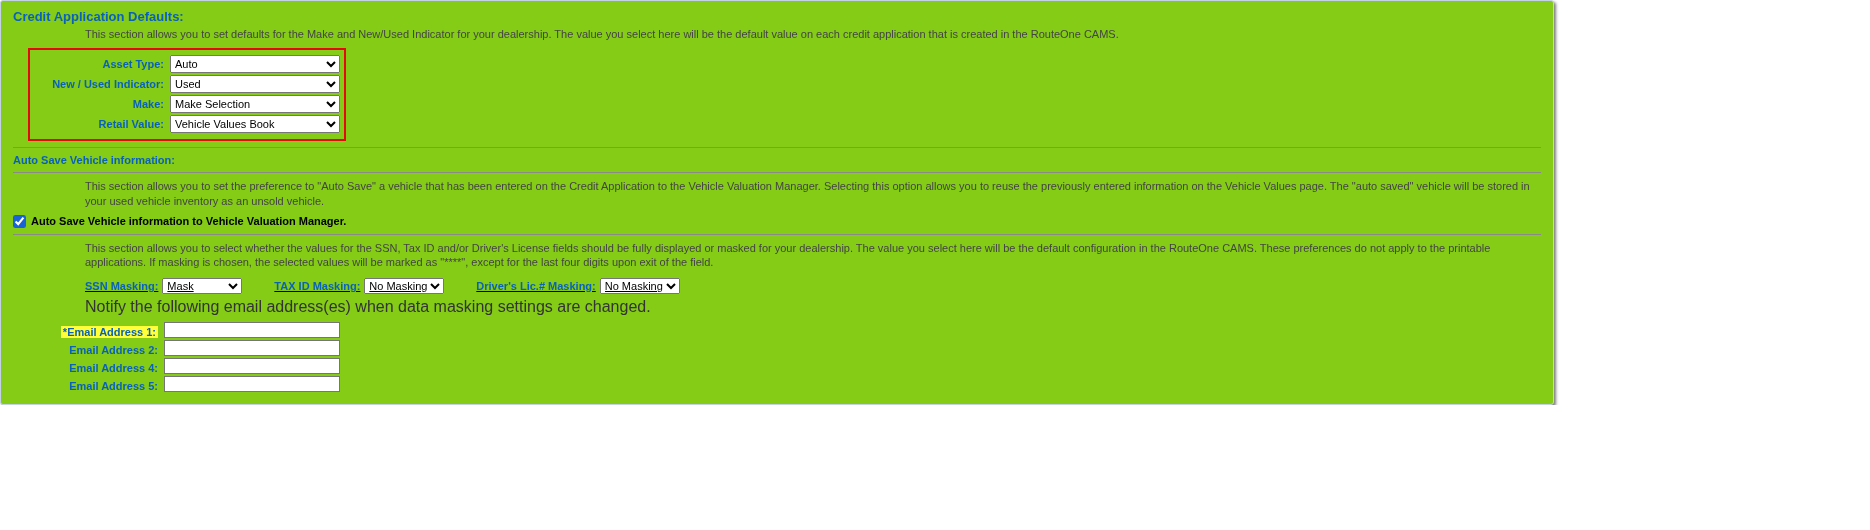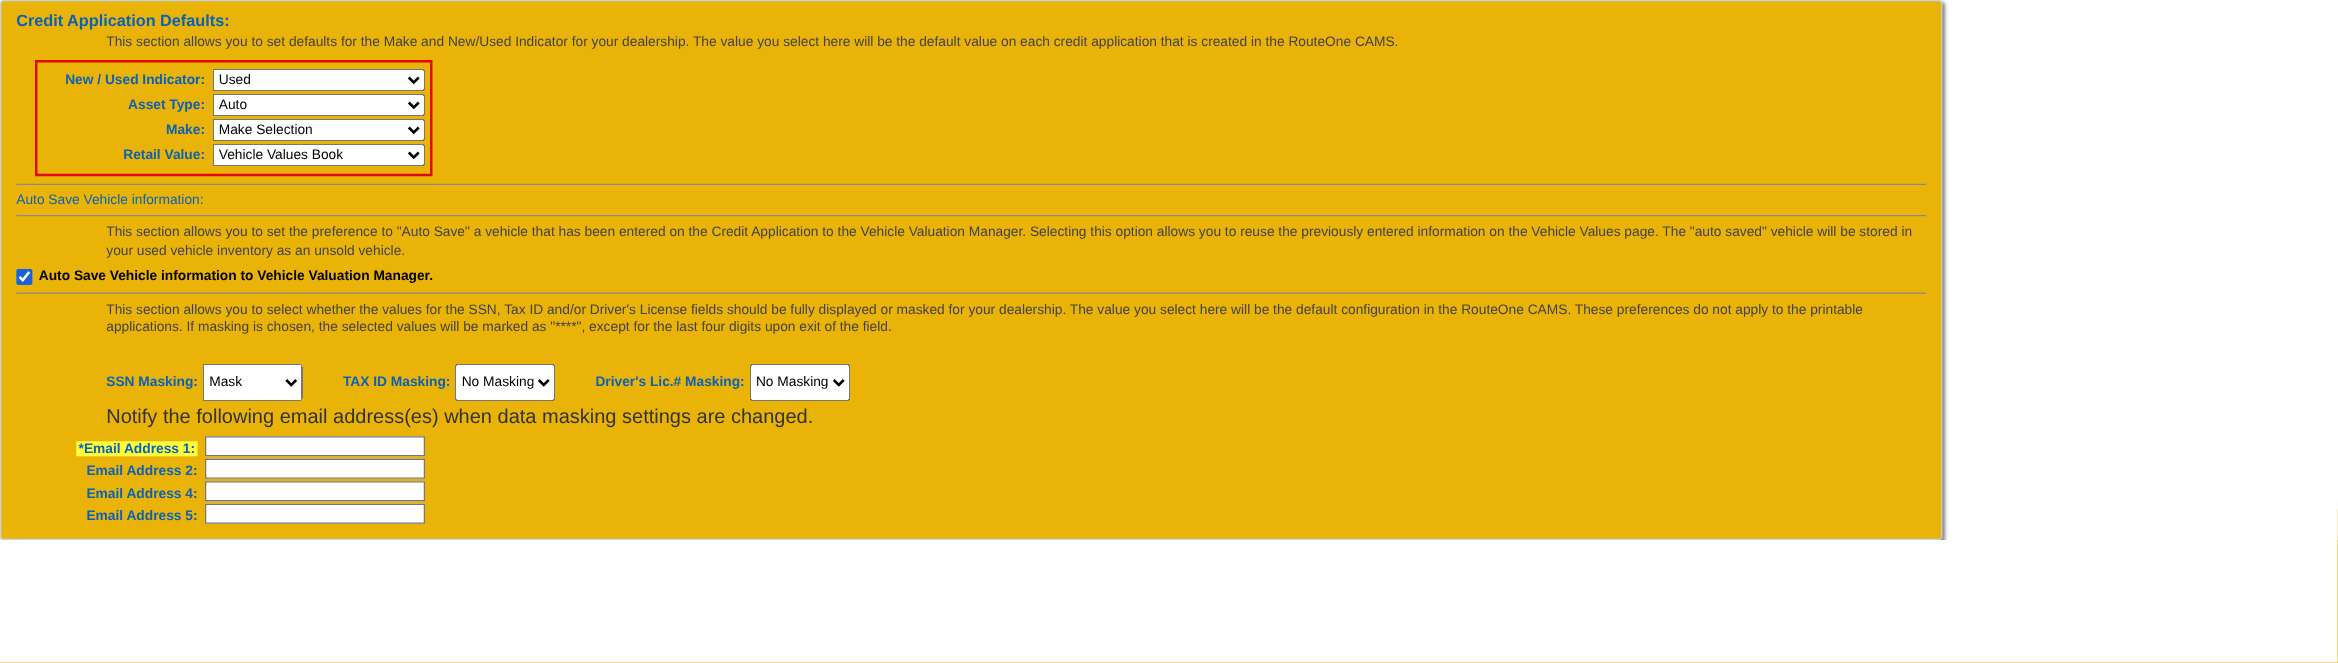--- a/index.html
+++ b/index.html
@@ -7,35 +7,35 @@
     padding: 0;
     font-family: Arial, Helvetica, sans-serif;
     background: #fff;
   }
   .panel {
     width: 1552px;
     margin: 0;
     border: 1.5px solid #c4d2e6;
     border-radius: 3px;
     box-shadow: 2px 2px 3px rgba(0,0,0,0.5);
-    background: #eab308;
+    background: #84cc16;
     position: relative;
   }
   .panel-inner {
     padding: 8px 12px 10px 12px;
   }
   .section-title {
     color: #0a62b8;
     font-weight: bold;
     font-size: 13px;
     margin: 0 0 3px 0;
   }
   .sub-title {
     color: #0a62b8;
-    font-weight: normal;
+    font-weight: bold;
     font-size: 11px;
     margin: 6px 0 2px 0;
   }
   .desc {
     font-size: 11px;
     color: #444;
     line-height: 1.35;
     margin: 2px 0 6px 0;
   }
   .indent {
@@ -56,21 +56,21 @@
     font-size: 11px;
   }
   select.wide {
     width: 170px;
     font-size: 11px;
     height: 18px;
   }
   select.small {
     width: 80px;
     font-size: 11px;
-    height: 30px;
+    height: 16px;
   }
   .redbox {
     border: 2px solid #e20a0a;
     padding: 3px 4px 4px 4px;
     display: inline-block;
     margin-left: 0;
   }
   hr.sep {
     border: none;
     border-top: 1px solid #8a8a8a;
@@ -85,22 +85,23 @@
   }
   .cb-row input[type=checkbox] {
     margin: 0 5px 0 0;
     accent-color: #1a63d6;
   }
   .mask-row {
     display: flex;
     align-items: center;
     gap: 32px;
     font-size: 11px;
-    margin: 21px 0 3px 0;
+    margin: 8px 0 3px 0;
     padding-left: 72px;
+    text-decoration: underline;
   }
   .mask-pair {
     display: flex;
     align-items: center;
     gap: 4px;
   }
   .mask-lbl {
     color: #0a62b8;
     font-weight: bold;
     font-size: 11px;
@@ -141,29 +142,29 @@
 <body>
 
 <div class="panel">
   <div class="panel-inner">
 
     <div class="section-title">Credit Application Defaults:</div>
     <div class="desc indent">This section allows you to set defaults for the Make and New/Used Indicator for your dealership. The value you select here will be the default value on each credit application that is created in the RouteOne CAMS.</div>
 
     <div class="redbox" style="margin-left:15px;">
       <div class="row">
+        <div class="lbl">Asset Type:</div>
+        <select class="wide">
+          <option>Auto</option>
+        </select>
+      </div>
+      <div class="row">
         <div class="lbl">New / Used Indicator:</div>
         <select class="wide">
           <option>Used</option>
-        </select>
-      </div>
-      <div class="row">
-        <div class="lbl">Asset Type:</div>
-        <select class="wide">
-          <option>Auto</option>
         </select>
       </div>
       <div class="row">
         <div class="lbl">Make:</div>
         <select class="wide">
           <option>Make Selection</option>
         </select>
       </div>
       <div class="row">
         <div class="lbl">Retail Value:</div>

